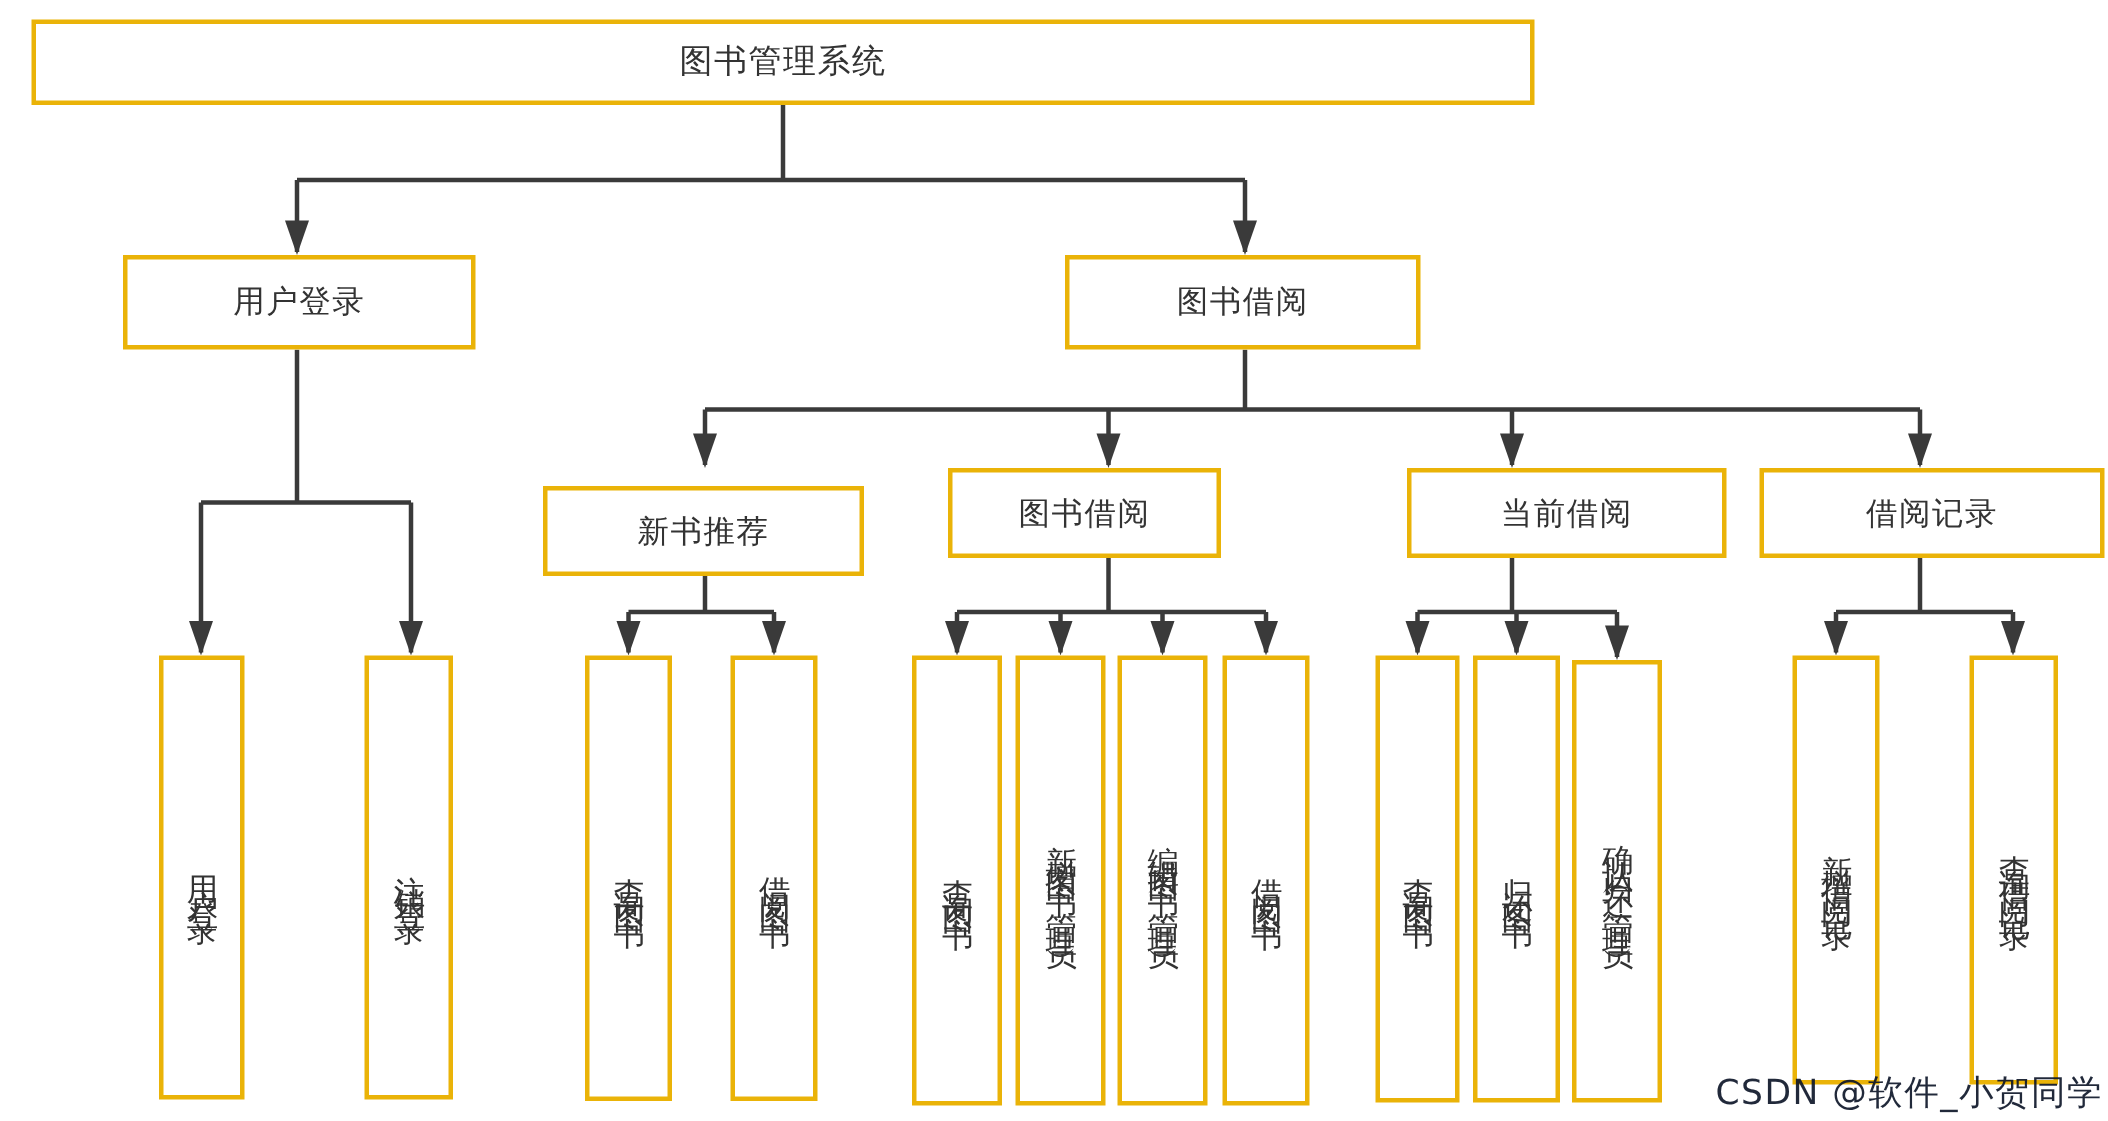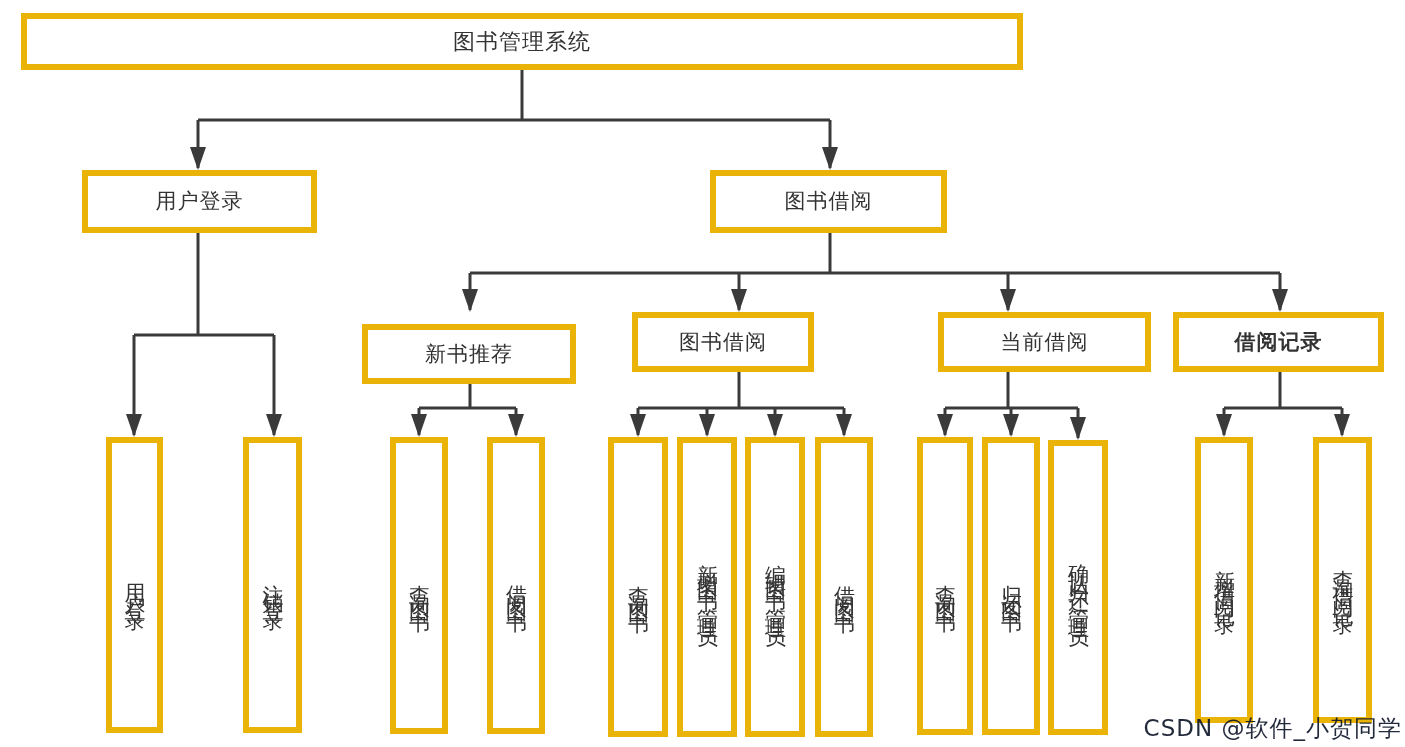--- a/index.html
+++ b/index.html
@@ -10,21 +10,21 @@
     background:#ffffff;
     overflow:hidden;
   }
   svg.connector-layer{
     position:absolute;left:0;top:0;width:1405px;height:747px;
     pointer-events:none;
   }
   .box{
     position:absolute;
     background:#ffffff;
-    border:6px solid #eab308;
+    border:3px solid #eab308;
     box-sizing:border-box;
     display:flex;
     align-items:center;
     justify-content:center;
     color:#333333;
     font-size:21px;
     line-height:1;
   }
   .box.h{
     letter-spacing:1px;
@@ -108,21 +108,21 @@
     </svg>
 
   <div class="box h title" style="left:21px;top:13px;width:1002px;height:57px;">图书管理系统</div>
 
   <div class="box h" style="left:82px;top:170px;width:235px;height:63px;">用户登录</div>
   <div class="box h" style="left:710px;top:170px;width:237px;height:63px;">图书借阅</div>
 
   <div class="box h" style="left:362px;top:324px;width:214px;height:60px;">新书推荐</div>
   <div class="box h" style="left:632px;top:312px;width:182px;height:60px;">图书借阅</div>
   <div class="box h" style="left:902px;top:312px;width:213px;height:60px;margin-left:36px;">当前借阅</div>
-  <div class="box h" style="left:1173px;top:312px;width:211px;height:60px;font-weight:bold;">借阅记录</div>
+  <div class="box h" style="left:1173px;top:312px;width:230px;height:60px;">借阅记录</div>
 
   <div class="box v" style="left:106px;top:437px;width:57px;height:296px;">用户登录</div>
   <div class="box v" style="left:243px;top:437px;width:59px;height:296px;">注销登录</div>
 
   <div class="box v" style="left:390px;top:437px;width:58px;height:297px;">查询图书</div>
   <div class="box v" style="left:487px;top:437px;width:58px;height:297px;">借阅图书</div>
 
   <div class="box v" style="left:608px;top:437px;width:60px;height:300px;">查询图书</div>
   <div class="box v" style="left:677px;top:437px;width:60px;height:300px;">新增图书（管理员）</div>
   <div class="box v" style="left:745px;top:437px;width:60px;height:300px;">编辑图书（管理员）</div>

